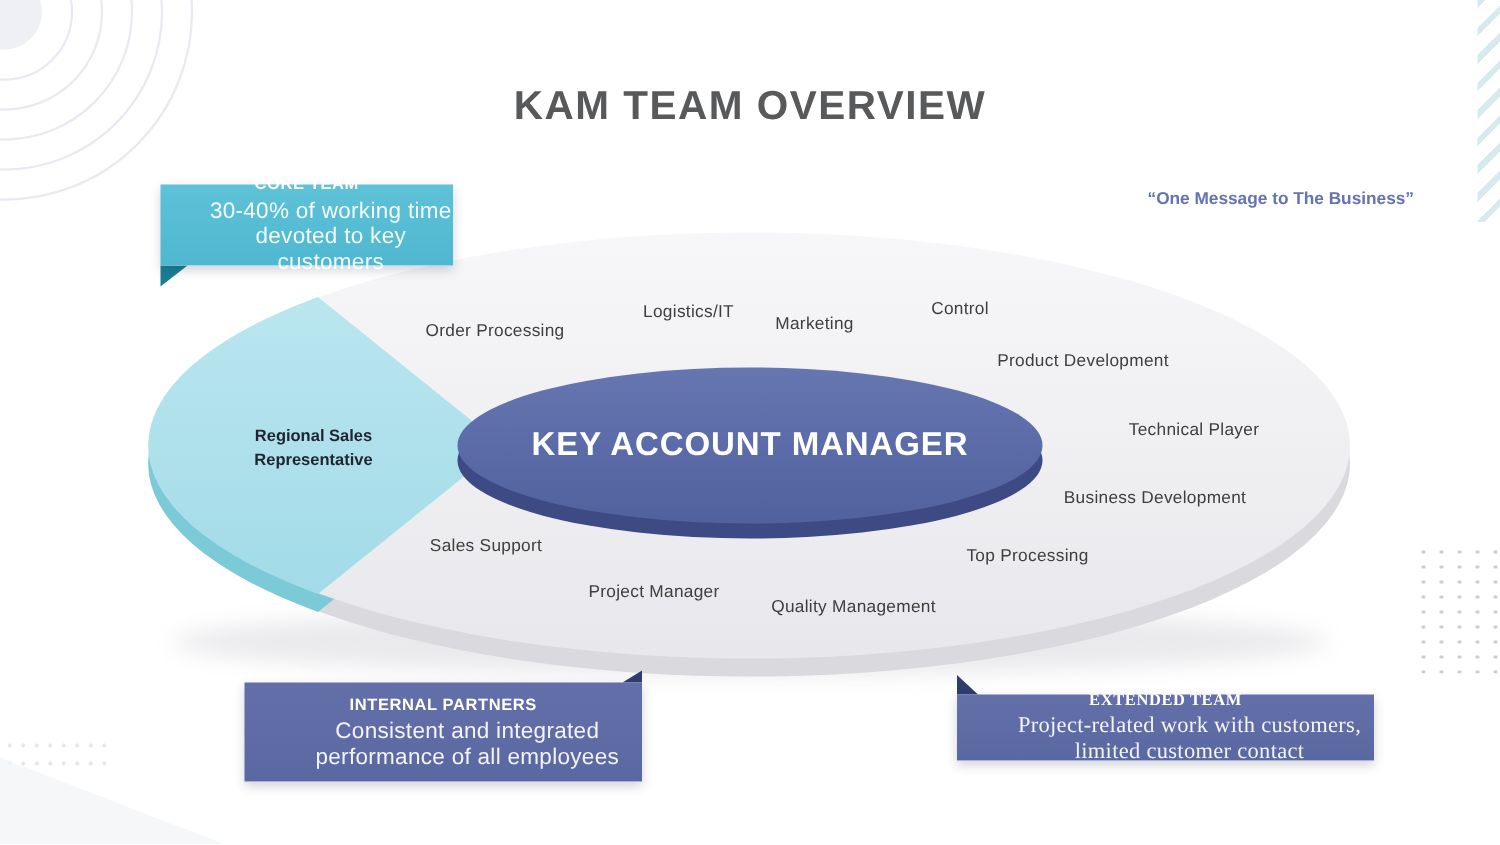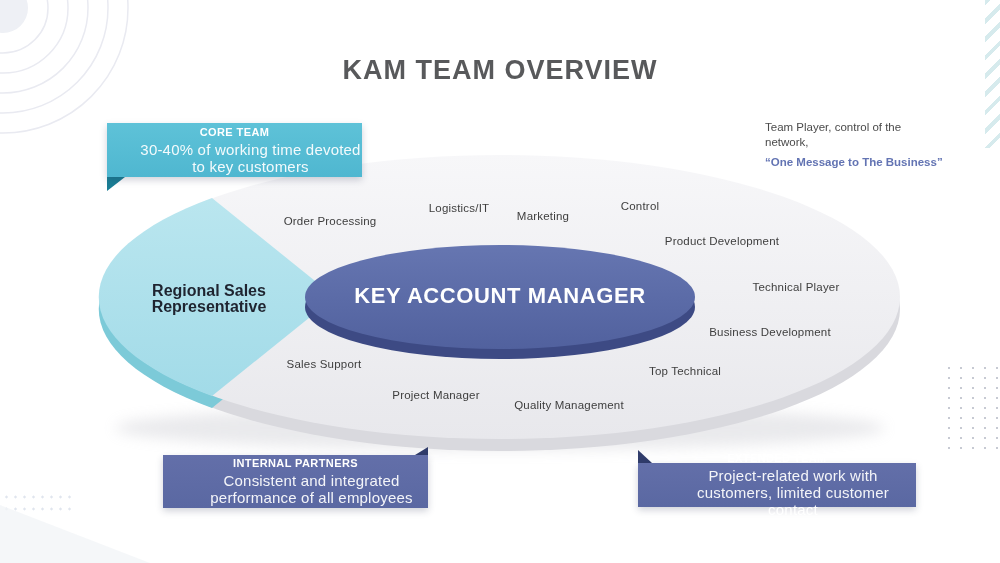--- a/index.html
+++ b/index.html
@@ -36,44 +36,44 @@
   }
   
   #diagram{left:0;top:0;z-index:1;}
   
   .role{
     z-index:2;transform:translate(-50%,-50%);white-space:nowrap;
     font-size:11.5px;color:#3e3e3e;letter-spacing:.2px;
   }
   #wedge-label{
     left:209px;top:299px;transform:translate(-50%,-50%);z-index:2;text-align:center;
-    font-size:16px;font-weight:700;color:#1f2430;line-height:16px;white-space:nowrap;
+    font-size:11px;font-weight:700;color:#1f2430;line-height:16px;white-space:nowrap;
   }
   #center-label{
     left:500px;top:296px;transform:translate(-50%,-50%);z-index:2;
     font-size:22px;font-weight:700;color:#ffffff;letter-spacing:.6px;white-space:nowrap;
   }
   
   #note{left:765px;top:120px;width:180px;z-index:2;font-size:11.5px;color:#4b4b4b;line-height:14.5px;}
   #note .quote{margin-top:6px;font-weight:700;color:#6374b3;}
   
   .ribbon{
     z-index:3;color:#fff;text-align:center;
     box-shadow:0 3px 7px rgba(40,50,80,.22);
     display:flex;flex-direction:column;justify-content:center;gap:3px;
   }
   .ribbon .r-title{font-size:11px;font-weight:700;letter-spacing:.4px;}
   .ribbon .r-sub{font-size:15px;color:rgba(255,255,255,.93);letter-spacing:.2px;margin-left:32px;}
-  #core-box{left:107px;top:123px;width:255px;height:54px;background:linear-gradient(180deg,#5ec2d8,#4fb7d0);}
+  #core-box{left:107px;top:123px;width:195px;height:54px;background:linear-gradient(180deg,#5ec2d8,#4fb7d0);}
   #core-fold{left:107px;top:177px;width:0;height:0;z-index:2;
     border-top:14px solid #1a7e95;border-right:18px solid transparent;}
-  #internal-box{left:163px;top:455px;width:265px;height:53px;background:linear-gradient(180deg,#636fa9,#5a68a2);}
+  #internal-box{left:163px;top:455px;width:265px;height:66px;background:linear-gradient(180deg,#636fa9,#5a68a2);}
   #internal-fold{left:415px;top:447px;width:0;height:0;z-index:2;
     border-bottom:8px solid #303c6b;border-left:13px solid transparent;}
-  #extended-box{left:638px;top:463px;width:278px;height:44px;background:linear-gradient(180deg,#636fa9,#5a68a2);}
+  #extended-box{left:638px;top:463px;width:278px;height:44px;background:linear-gradient(180deg,#636fa9,#5a68a2);font-family:Liberation Serif, serif;}
   #extended-fold{left:638px;top:450px;width:0;height:0;z-index:2;
     border-bottom:13px solid #303c6b;border-right:14px solid transparent;}
 </style>
 </head>
 <body>
 
 <svg id="deco-circles" class="abs" width="170" height="160" viewBox="0 0 170 160">
   <circle cx="3" cy="8" r="25" fill="#eef0f5"></circle>
   <circle cx="3" cy="8" r="45" fill="none" stroke="#e9eaf1" stroke-width="1.5"></circle>
   <circle cx="3" cy="8" r="65" fill="none" stroke="#e9eaf1" stroke-width="1.5"></circle>
@@ -129,27 +129,26 @@
   <div>Representative</div>
 </div>
 
 <div class="abs role" style="left:447px;top:208px;margin-left:12px;">Logistics/IT</div>
 <div class="abs role" style="left:330px;top:221px;">Order Processing</div>
 <div class="abs role" style="left:543px;top:216px;">Marketing</div>
 <div class="abs role" style="left:640px;top:206px;">Control</div>
 <div class="abs role" style="left:722px;top:241px;">Product Development</div>
 <div class="abs role" style="left:796px;top:287px;">Technical Player</div>
 <div class="abs role" style="left:770px;top:332px;">Business Development</div>
-<div class="abs role" style="left:685px;top:371px;">Top Technical</div>
+<div class="abs role" style="left:685px;top:371px;">Top Processing</div>
 <div class="abs role" style="left:569px;top:405px;">Quality Management</div>
 <div class="abs role" style="left:436px;top:395px;">Project Manager</div>
 <div class="abs role" style="left:324px;top:364px;">Sales Support</div>
 
 <div id="note" class="abs">
-  <div>Team Player, control of the network,</div>
   <div class="quote">“One Message to The Business”</div>
 </div>
 
 <div id="core-box" class="abs ribbon">
   <div class="r-title">CORE TEAM</div>
   <div class="r-sub">30-40% of working time devoted to key customers</div>
 </div>
 <div id="core-fold" class="abs"></div>
 
 <div id="internal-box" class="abs ribbon">

